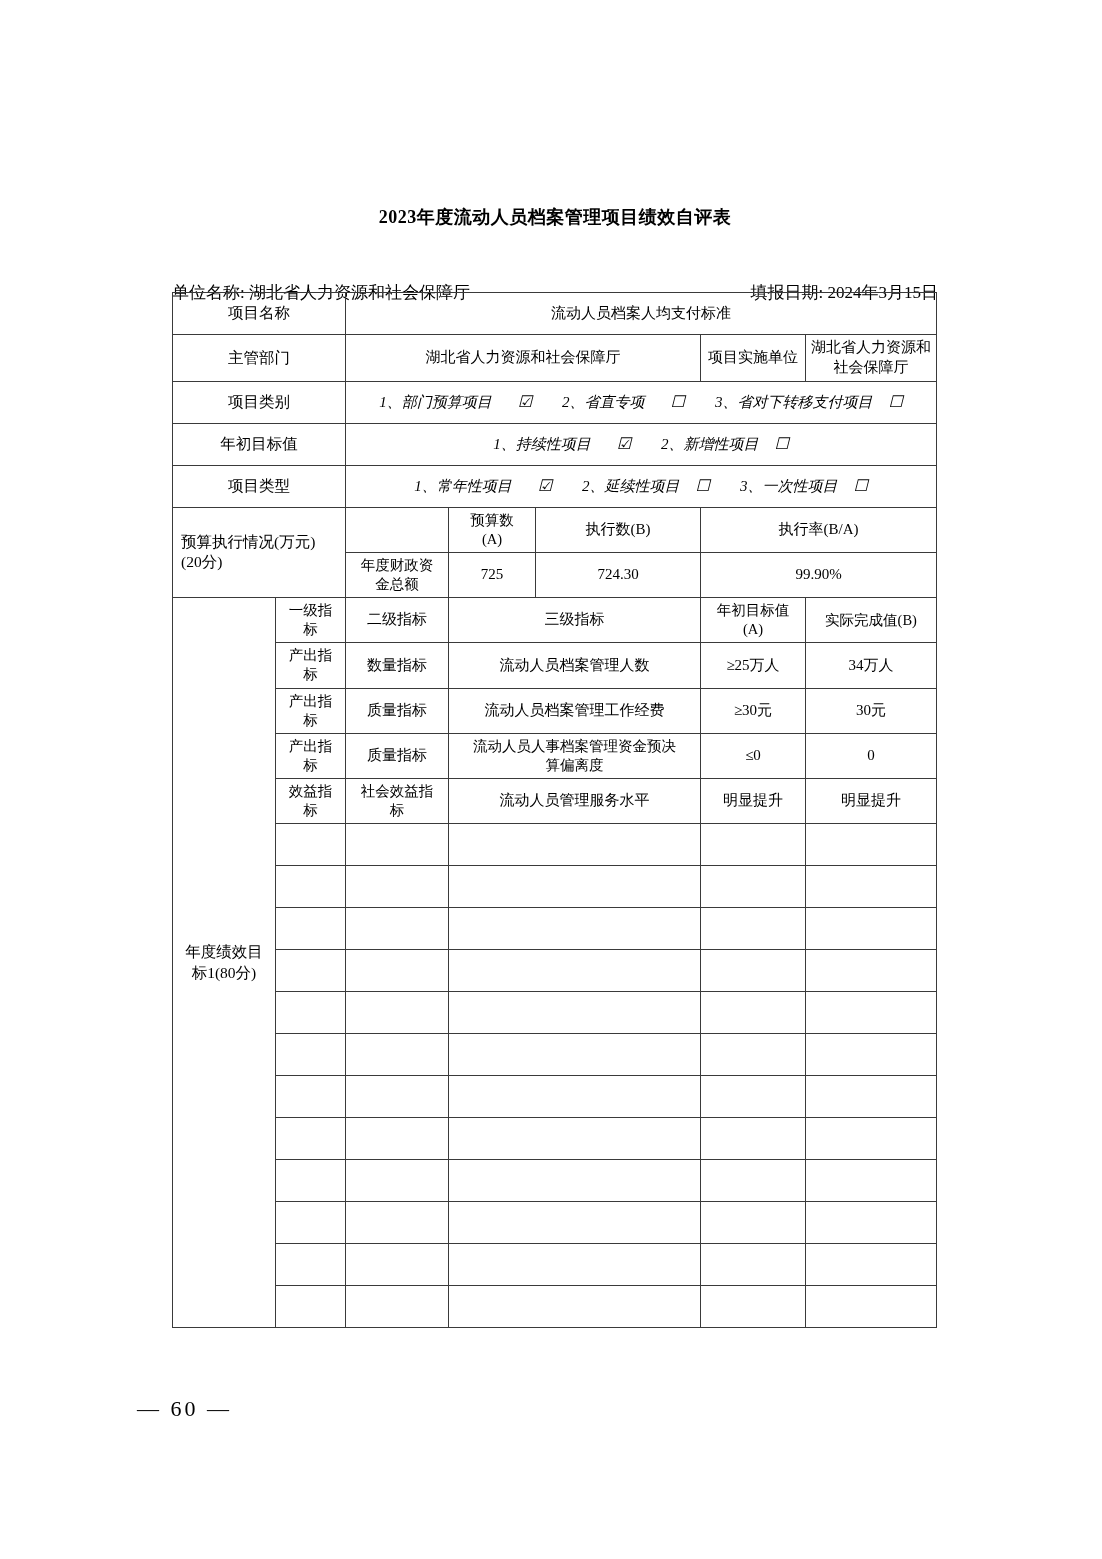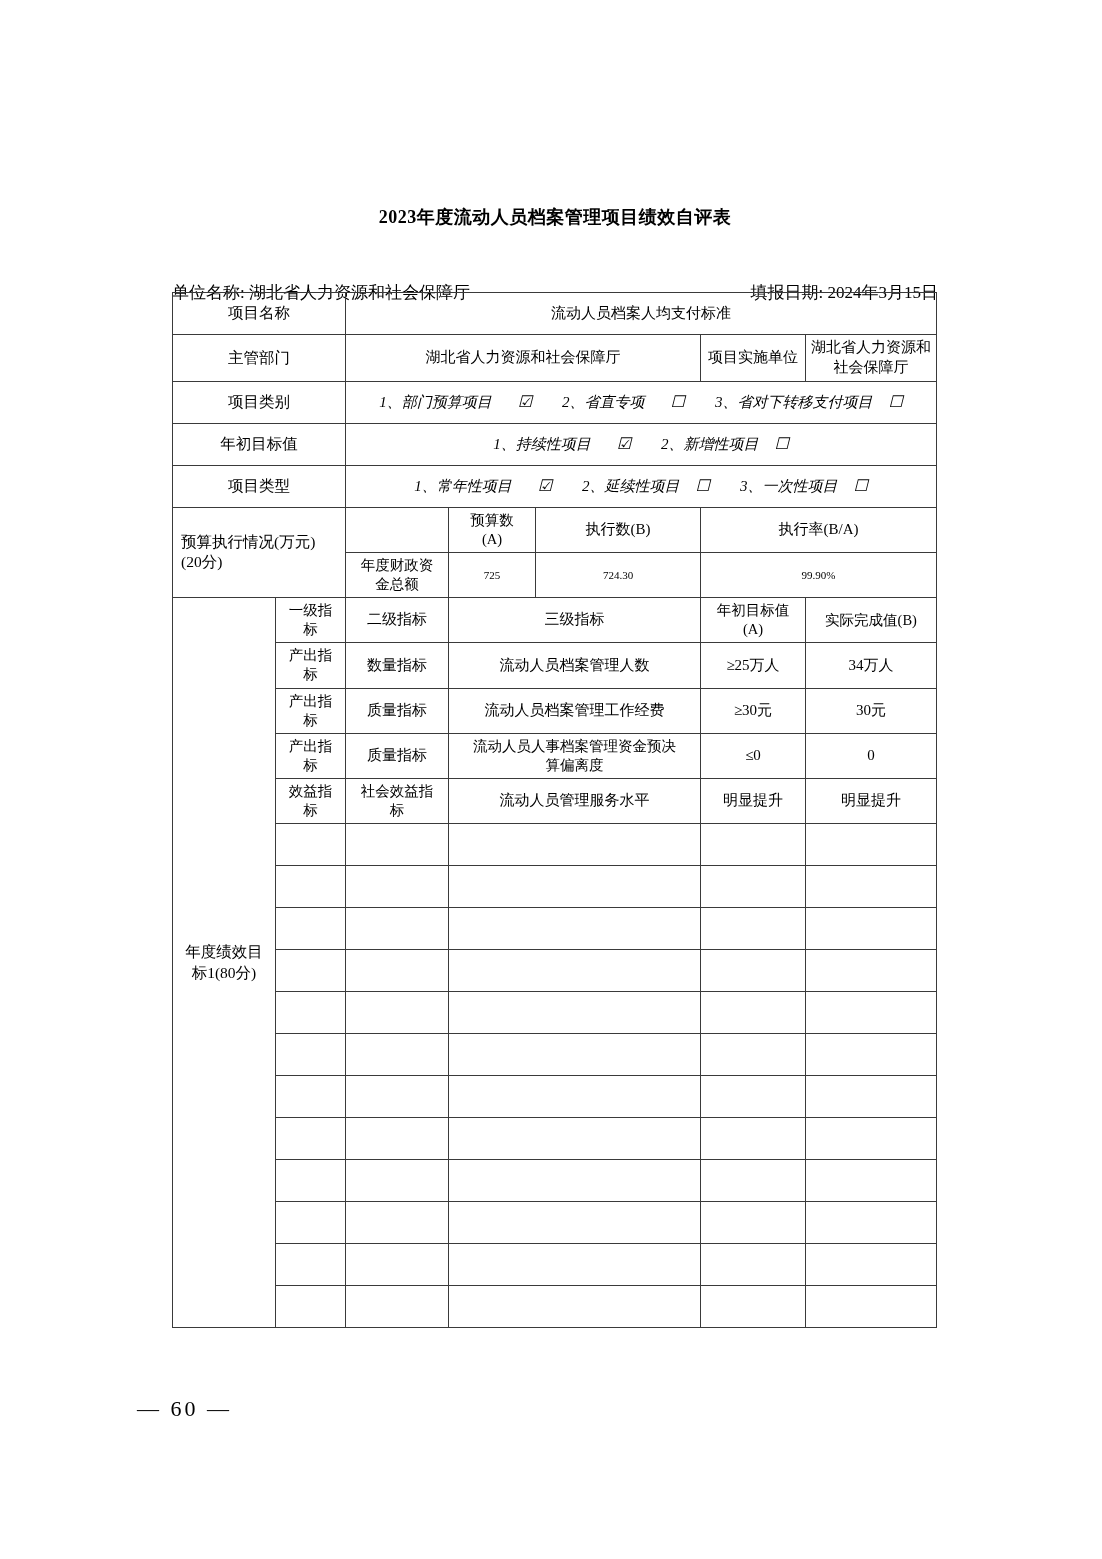--- a/index.html
+++ b/index.html
@@ -54,21 +54,21 @@
     line-height: 1.32;
   }
   .h-row td { height: 42px; }
   .lbl { font-size: 15.5px; }
   .wide-val { font-size: 15px; }
   .opt-cell { text-align: left; padding-left: 12px; font-size: 15px; white-space: nowrap; font-style: italic; }
   .opt-cell .gap-a { display:inline-block; width: 26px; }
   .opt-cell .gap-b { display:inline-block; width: 30px; }
   .opt-cell .gap-c { display:inline-block; width: 16px; }
   .cb { font-size: 16px; }
-  .num { font-family: "Liberation Serif", serif; font-size: 11px; }
+  .num { font-family: "Liberation Serif", serif; font-size: 15px; }
   .two-line { line-height: 1.22; }
   .stack { line-height: 1.2; font-size: 14.5px; }
   .empty-row td { height: 42px; }
   .vert-label { font-size: 15.5px; line-height: 1.45; }
 
   .page-num {
     position: absolute;
     top: 1396px;
     left: 137px;
     font-size: 22px;

